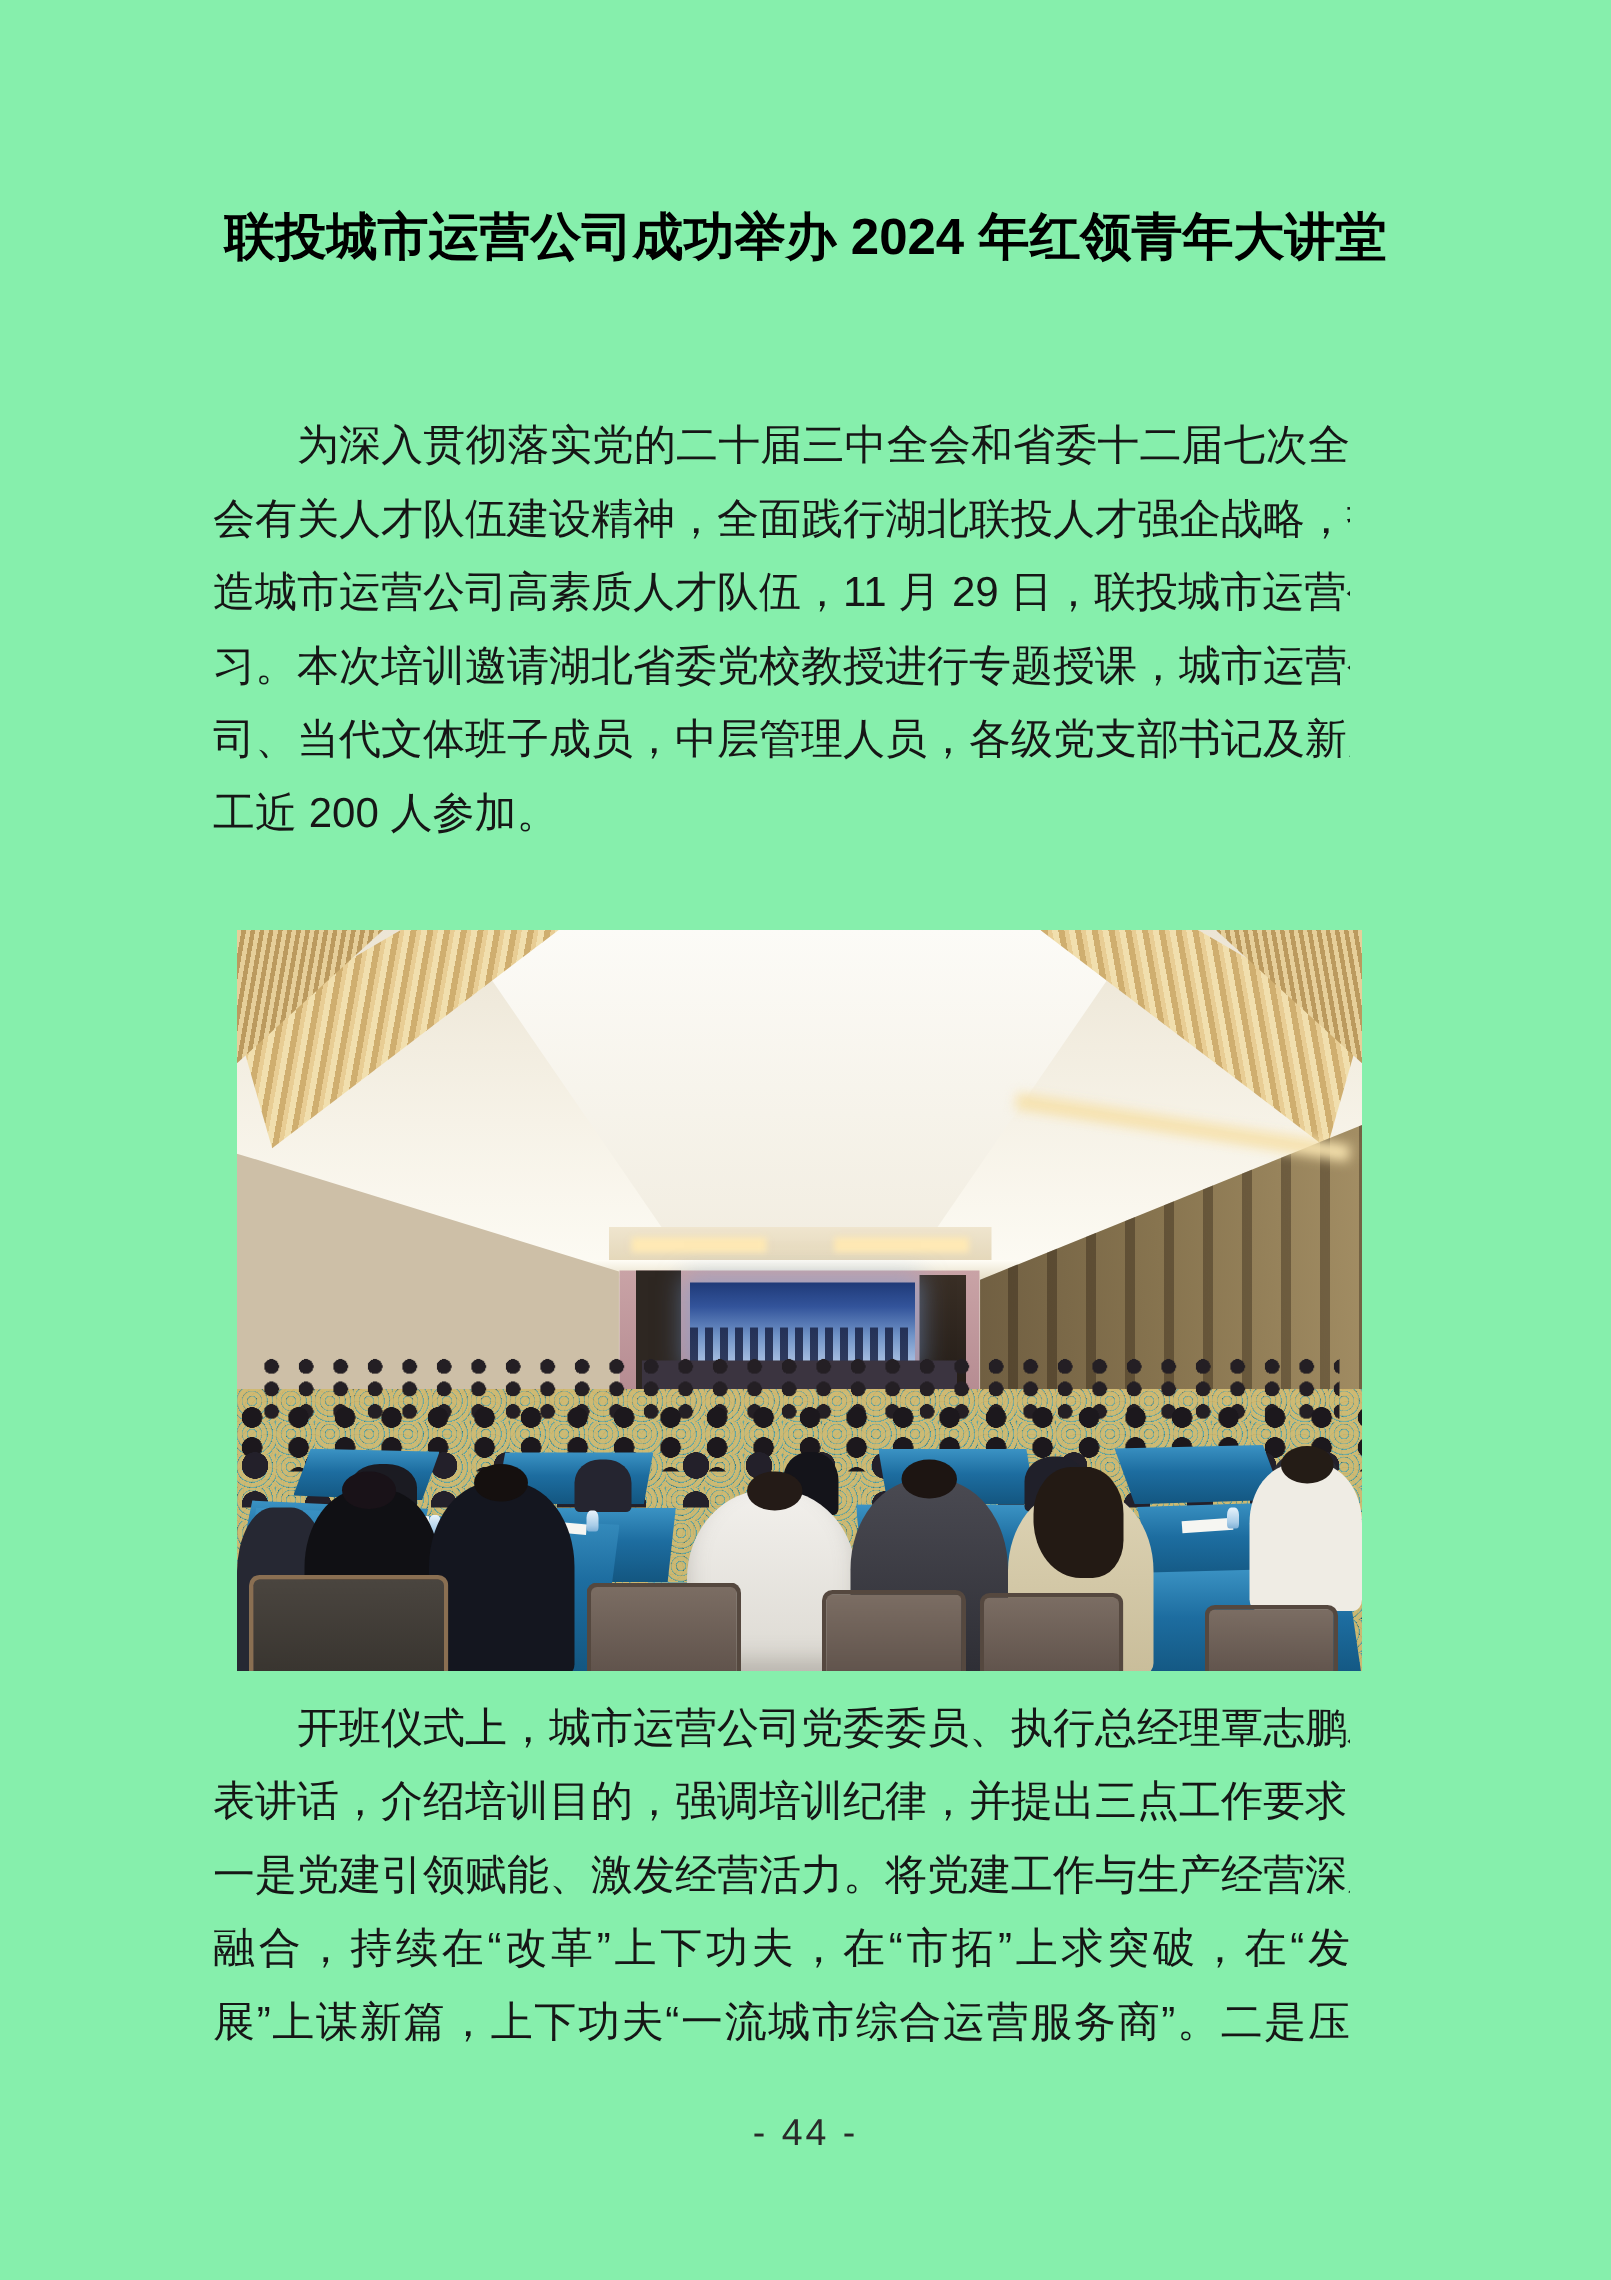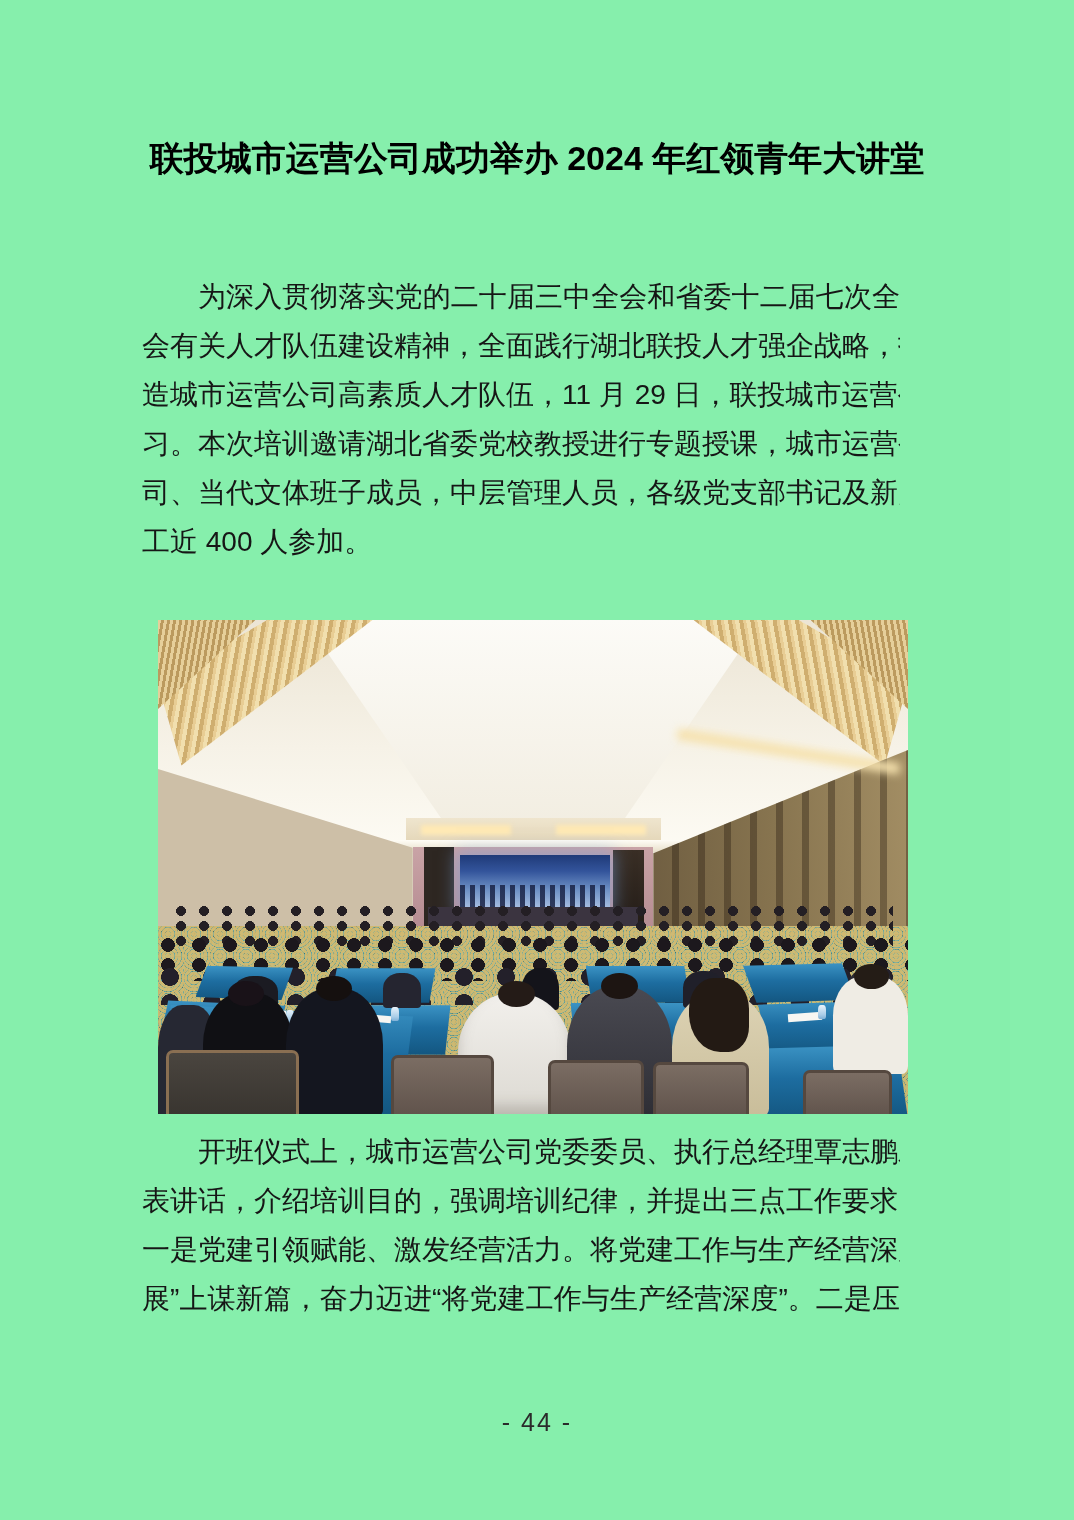--- a/index.html
+++ b/index.html
@@ -165,21 +165,21 @@
   <h1 class="title">
     <span class="title-line">联投城市运营公司成功举办 2024 年红领青年大讲堂</span>
   </h1>
 
   <div class="para" id="p1">
     <div class="line indent">为深入贯彻落实党的二十届三中全会和省委十二届七次全</div>
     <div class="line">会有关人才队伍建设精神，全面践行湖北联投人才强企战略，打</div>
     <div class="line">造城市运营公司高素质人才队伍，11 月 29 日，联投城市运营公</div>
     <div class="line">习。本次培训邀请湖北省委党校教授进行专题授课，城市运营公</div>
     <div class="line">司、当代文体班子成员，中层管理人员，各级党支部书记及新员</div>
-    <div class="line short">工近 400 人参加。</div>
+    <div class="line short">工近 200 人参加。</div>
   </div>
 
   <figure class="photo">
     <div class="ph ph-ceiling"></div>
     <div class="ph ph-ceil-center"></div>
     <div class="ph ph-chand-left"></div>
     <div class="ph ph-chand-left2"></div>
     <div class="ph ph-chand-right"></div>
     <div class="ph ph-chand-right2"></div>
     <div class="ph ph-stageceil"></div>
@@ -242,18 +242,19 @@
     <div class="ch ch1"></div>
     <div class="ch ch2"></div>
     <div class="ch ch3"></div>
     <div class="ch ch4"></div>
   </figure>
 
   <div class="para" id="p2">
     <div class="line indent">开班仪式上，城市运营公司党委委员、执行总经理覃志鹏发</div>
     <div class="line">表讲话，介绍培训目的，强调培训纪律，并提出三点工作要求：</div>
     <div class="line">一是党建引领赋能、激发经营活力。将党建工作与生产经营深度</div>
-    <div class="line">展”上谋新篇，奋力迈进“将党建工作与生产经营深度”。二是压</div>
+    <div class="line">融合，持续在“改革”上下功夫，在“市拓”上求突破，在“发</div>
+    <div class="line">展”上谋新篇，上下功夫“一流城市综合运营服务商”。二是压</div>
   </div>
 
   <footer class="pageno">- 44 -</footer>
 
 </div>
 
 </body></html>

